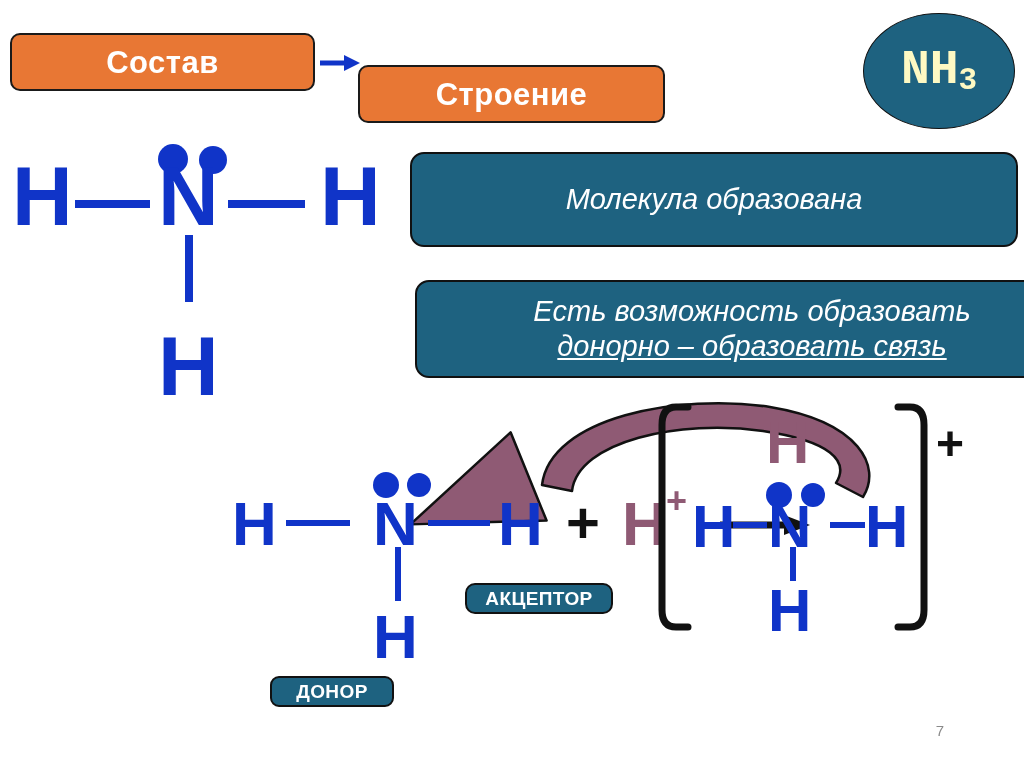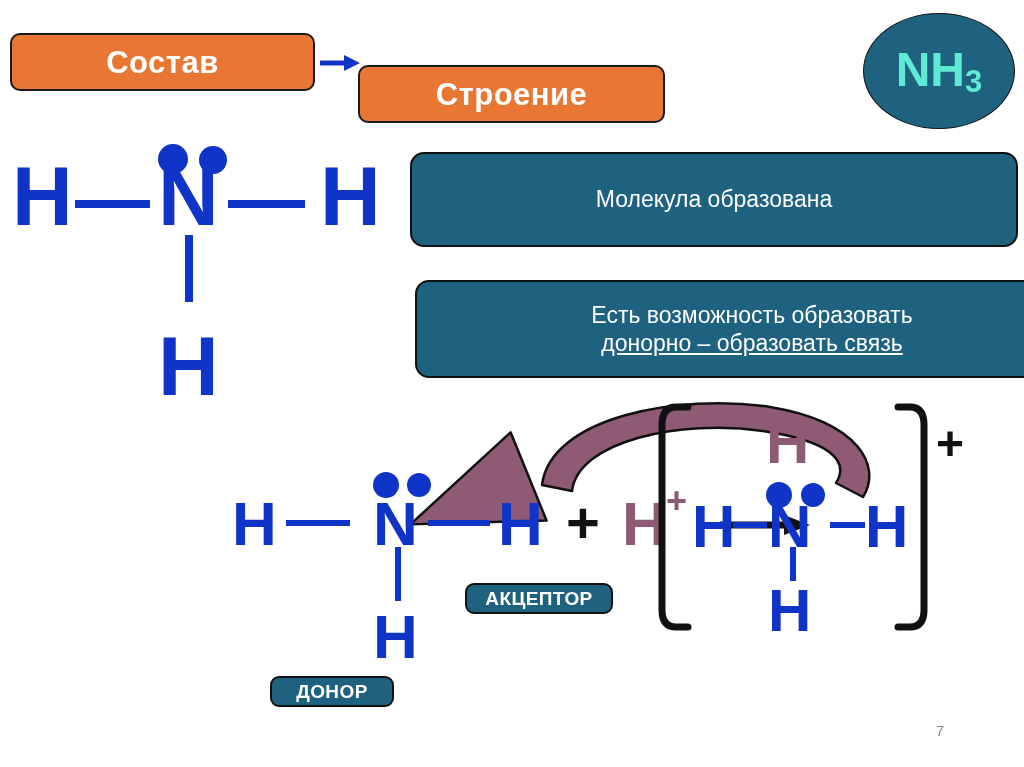--- a/index.html
+++ b/index.html
@@ -59,22 +59,22 @@
     height: 116px;
     border-radius: 50%;
     background: #1E6280;
     border: 1px solid #111;
     display: flex;
     align-items: center;
     justify-content: center;
     box-sizing: border-box;
   }
   #nh3-bubble .formula {
-    color: #5eead4;
-    font-family: Liberation Sans, sans-serif;
+    color: #fef9c3;
+    font-family: Liberation Mono, monospace;
     font-weight: bold;
     font-size: 48px;
     line-height: 1;
     white-space: nowrap;
   }
   #nh3-bubble .formula sub {
     font-size: 31px;
     vertical-align: -6px;
   }
 
@@ -87,24 +87,25 @@
     box-sizing: border-box;
     display: flex;
     flex-direction: column;
     align-items: center;
     justify-content: center;
     padding: 4px 12px;
   }
   .teal-box .line {
     color: #ffffff;
     font-family: "Liberation Sans", sans-serif;
-    font-size: 23px;
+    font-size: 29px;
     line-height: 1.22;
     white-space: nowrap;
     text-align: center;
+    font-style: italic;
   }
   .teal-box .line.underline { text-decoration: underline; }
   #teal-covalent { left: 410px; top: 152px; width: 608px; height: 95px; }
   #teal-donor    { left: 415px; top: 280px; width: 674px; height: 98px; }
 
   
   .badge {
     position: absolute;
     background: #1E6280;
     border: 2px solid #111111;
@@ -116,21 +117,21 @@
   }
   .badge span {
     color: #ffffff;
     font-family: "Liberation Sans", sans-serif;
     font-weight: bold;
     font-size: 19px;
     letter-spacing: 0.4px;
     white-space: nowrap;
   }
   #badge-donor    { left: 270px; top: 660px; width: 124px; height: 31px; margin-top: 16px; }
-  #badge-acceptor { left: 465px; top: 583px; width: 148px; height: 31px; }
+  #badge-acceptor { left: 465px; top: 583px; width: 148px; height: 31px; border-radius: 10px; }
 
   
   .chem-svg { position: absolute; overflow: visible; }
   #chem-main     { left: 0px;   top: 130px; width: 420px; height: 280px; }
   #chem-reaction { left: 210px; top: 395px; width: 814px; height: 290px; }
 
   .atom {
     font-family: "Liberation Sans", sans-serif;
     font-weight: bold;
     fill: #1034C8;

